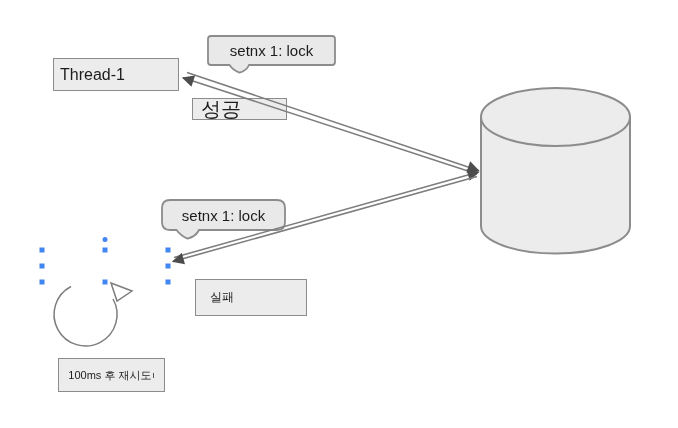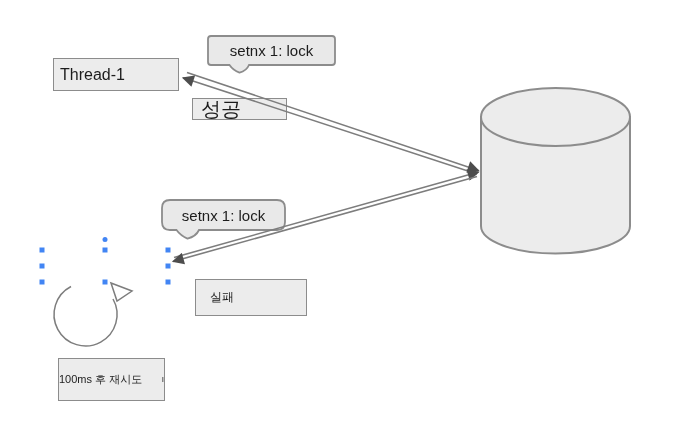--- a/index.html
+++ b/index.html
@@ -70,21 +70,21 @@
   <div class="callout-text" style="left:162px;top:200px;width:123px;height:30px;font-size:15px;">
     <span>setnx 1: lock</span>
   </div>
 
   <div class="shape-box" style="left:195px;top:257px;width:112px;height:37px;padding-left:14px;font-size:12px;margin-top:22px;">
     <span>실패</span>
   </div>
 
 
 
-  <div class="shape-box" style="left:58px;top:358px;width:107px;height:43px;justify-content:space-between;font-size:11px;">
+  <div class="shape-box" style="left:58px;top:358px;width:107px;height:34px;justify-content:center;font-size:11px;">
     <span>100ms 후 재시도</span>
       <span class="cursor-mark">I</span>
   </div>
 
   <svg class="layer" viewBox="0 0 678 428">
     <defs>
       <marker id="ah" viewBox="0 0 10 10" refX="9" refY="5" markerWidth="9" markerHeight="7.5" orient="auto-start-reverse">
         <path d="M 0 0 L 10 5 L 0 10 z" fill="#4d4d4d"></path>
       </marker>
     </defs>

